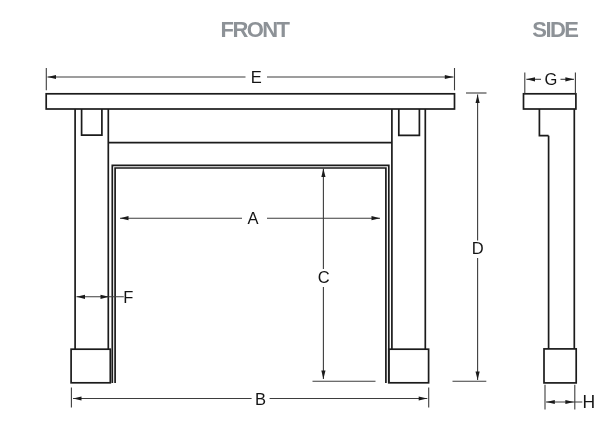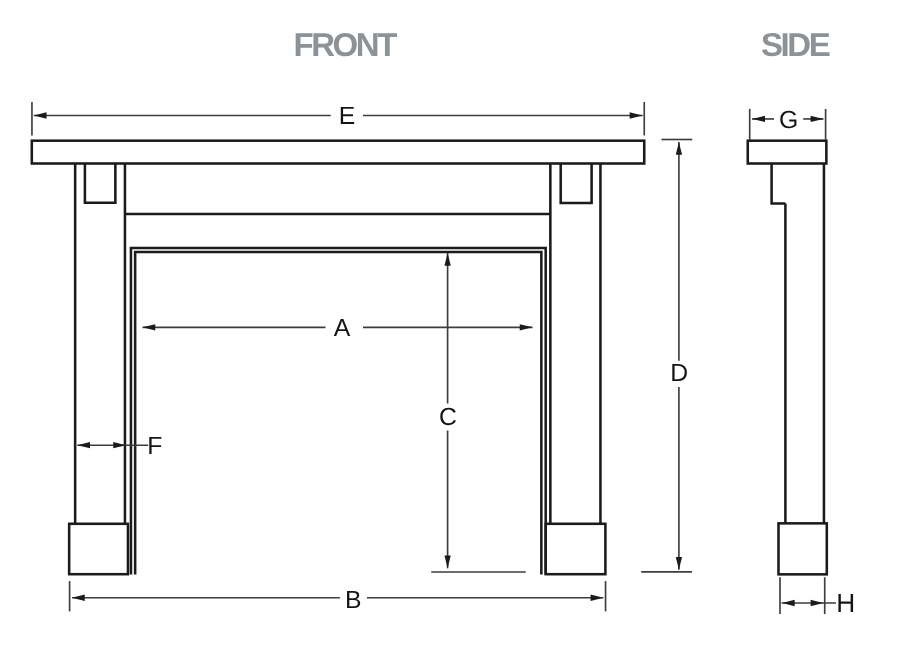--- a/index.html
+++ b/index.html
@@ -1,16 +1,16 @@
 <!DOCTYPE html>
 <html><head>
 <meta charset="utf-8">
 <style>
   html,body{margin:0;padding:0;background:#ffffff;}
-  .wrap{width:500px;height:436px;position:relative;font-family:"Liberation Sans",sans-serif;}
+  .wrap{width:500px;height:436px;position:relative;font-family:"Liberation Sans",sans-serif;margin-left:25px;}
   svg{display:block;}
   text{font-family:"Liberation Sans",sans-serif;}
 </style>
 </head>
 <body>
 <div class="wrap">
 <svg width="600" height="436" viewBox="0 0 600 436">
   <rect x="0" y="0" width="600" height="436" fill="#ffffff"></rect>
 
   <text x="229.5" y="37.2" font-size="22" font-weight="bold" fill="#8d9297" text-anchor="middle" letter-spacing="-1.6">FRONT</text>

